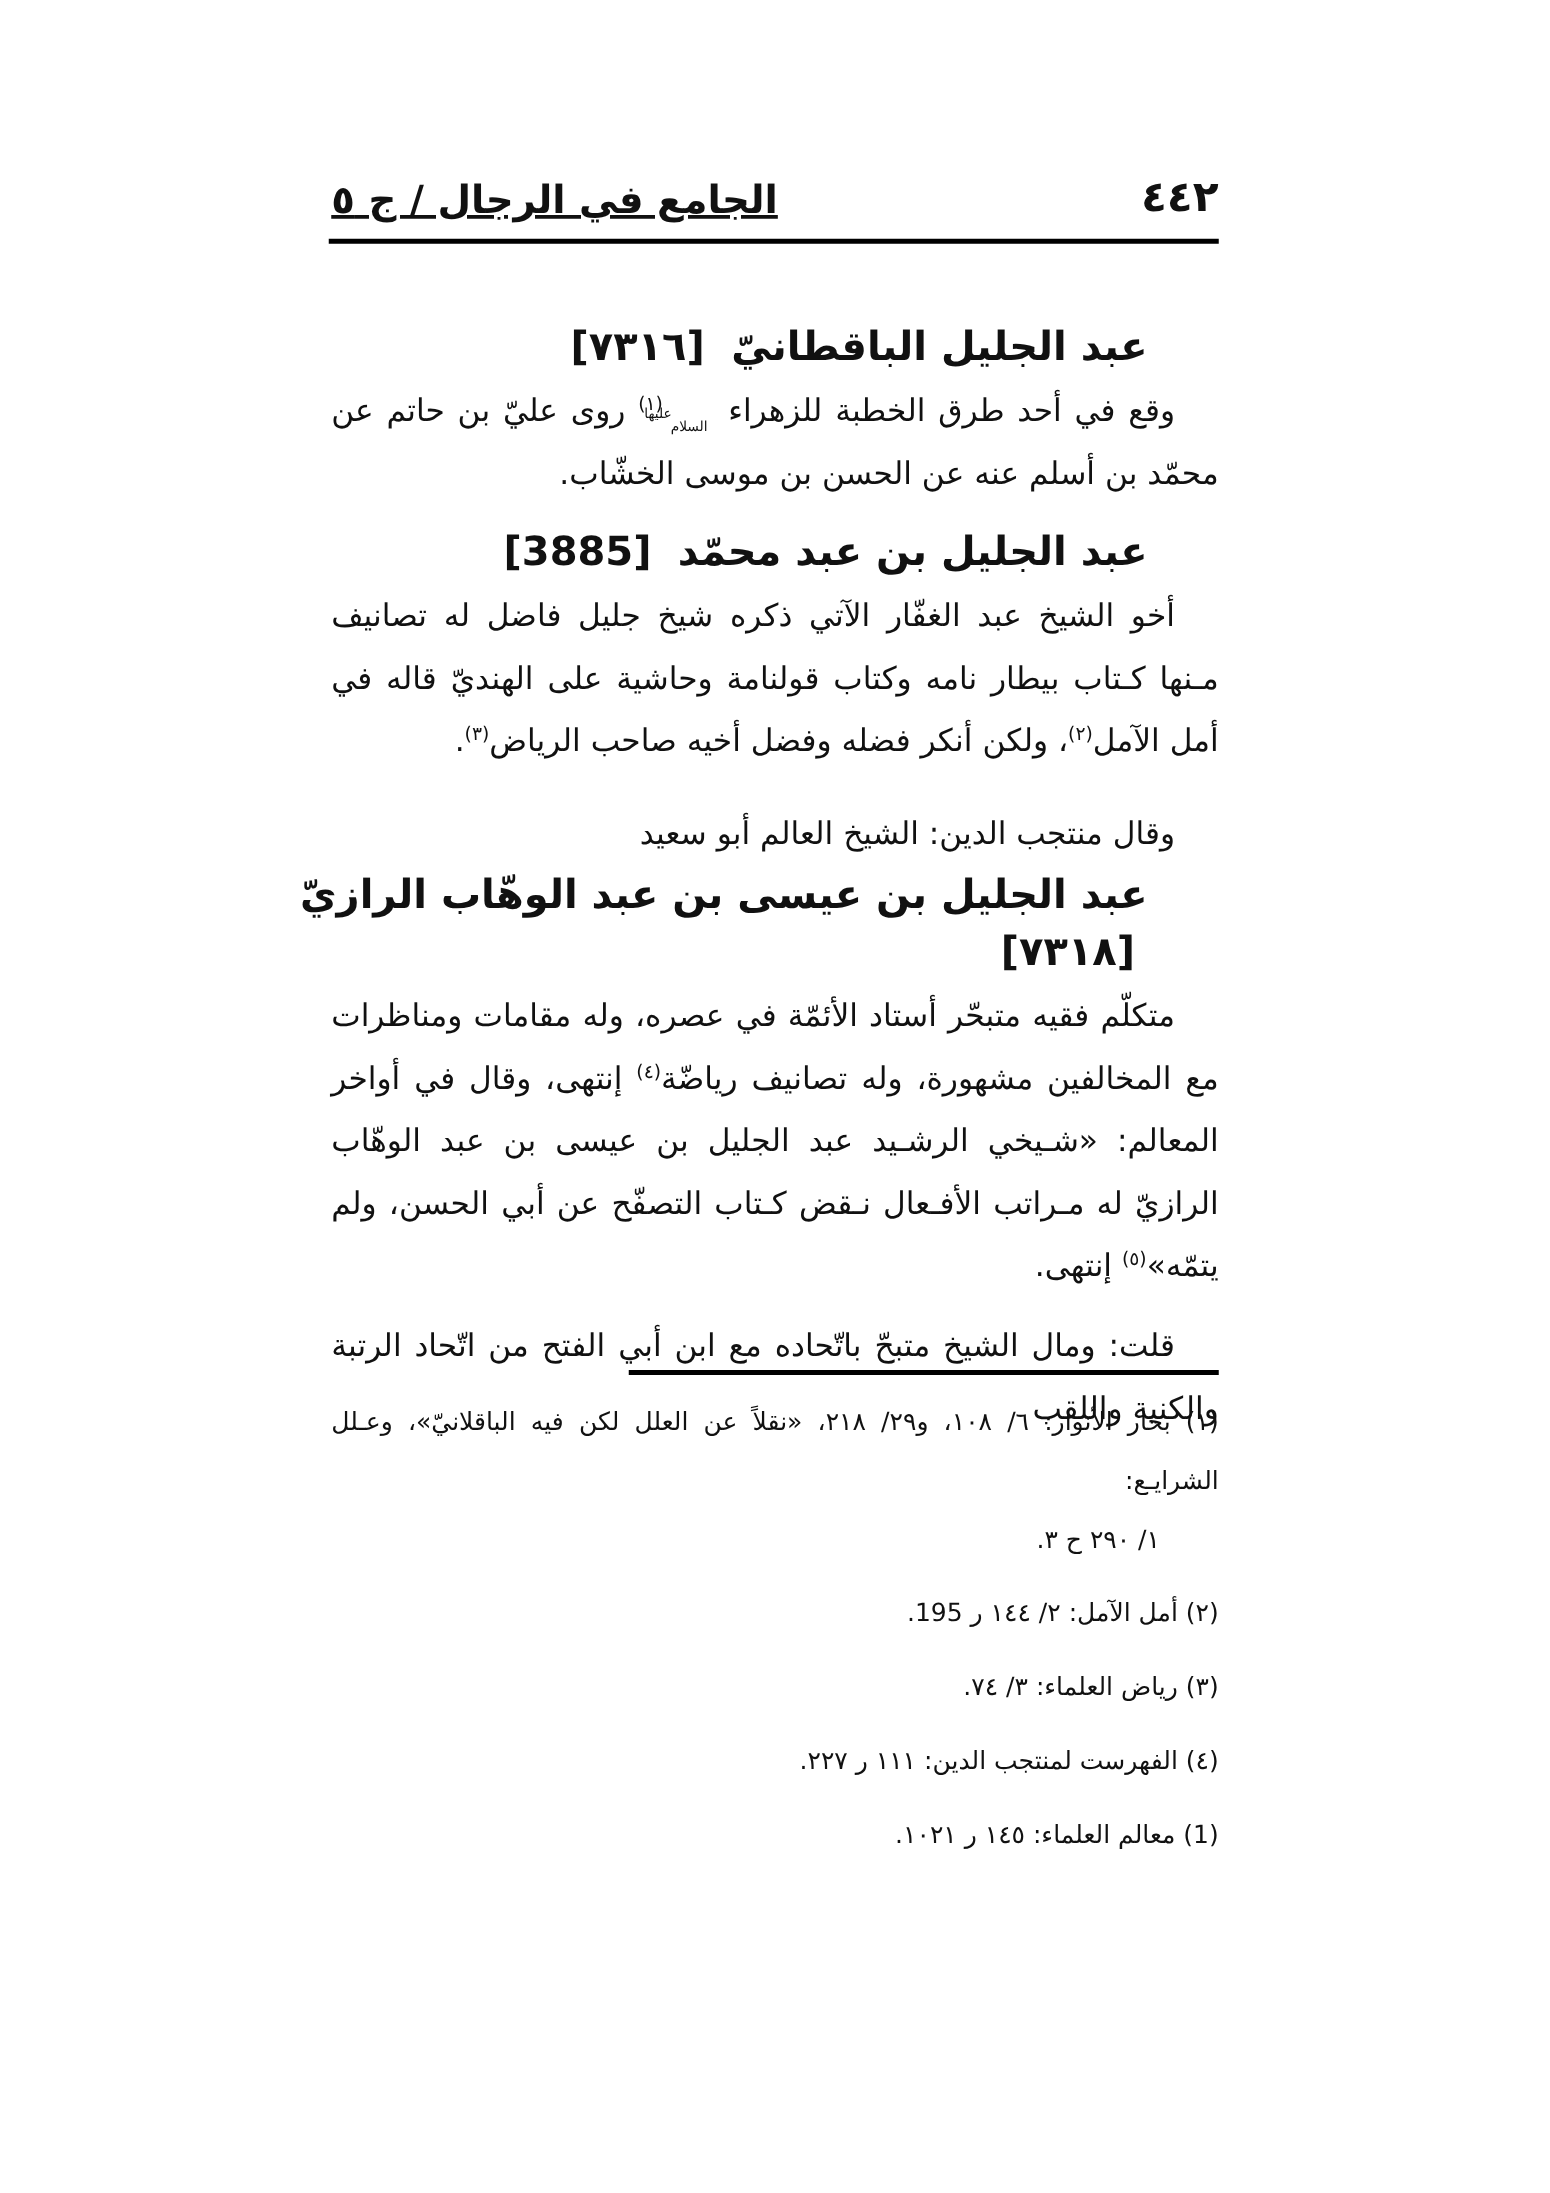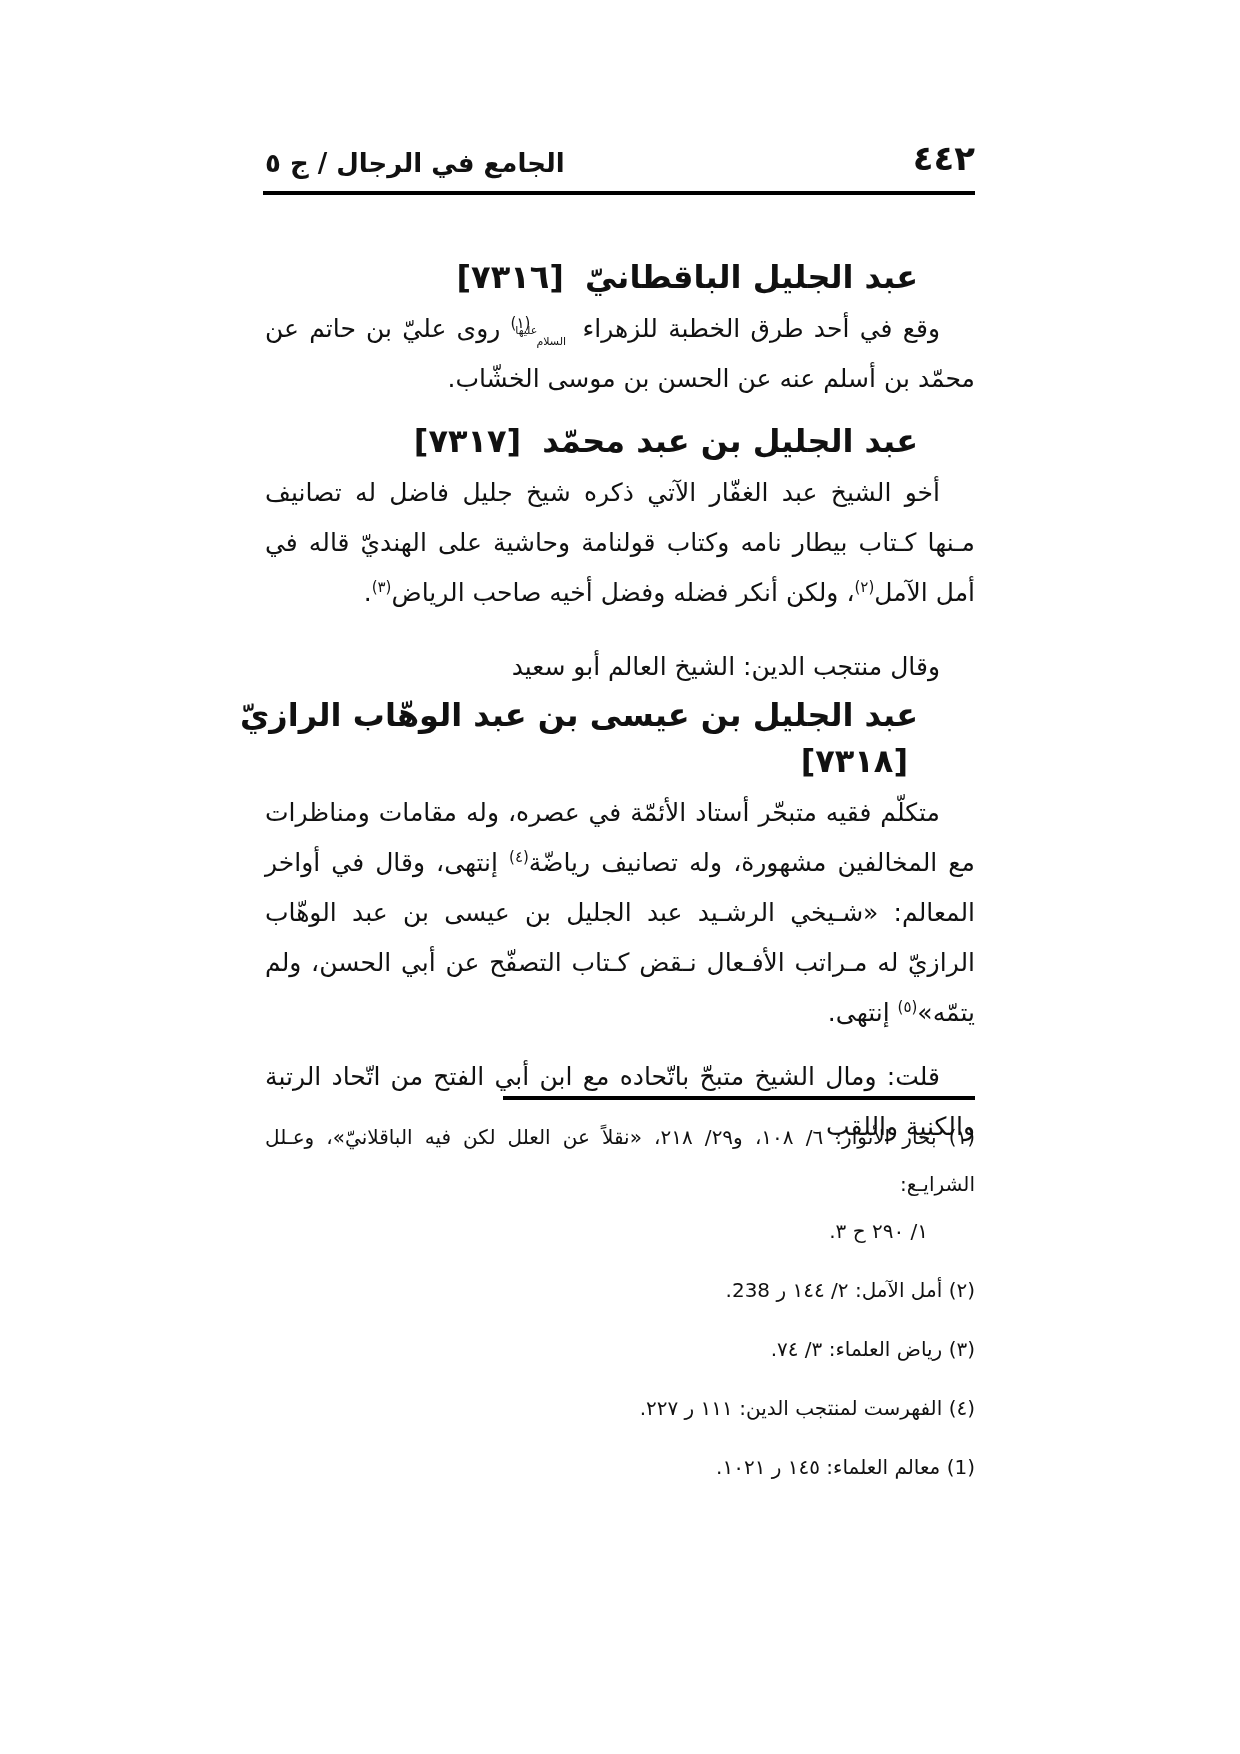--- a/index.html
+++ b/index.html
@@ -13,21 +13,21 @@
     direction:rtl;
     overflow:hidden;
   }
   
   .header{
     position:absolute;top:138px;right:265px;width:710px;
     display:flex;justify-content:space-between;align-items:flex-end;
     direction:rtl;
   }
   .page-number{font-size:34px;font-weight:700;letter-spacing:1px;}
-  .header-title{font-size:26px;font-weight:700;}
+  .header-title{font-size:31px;font-weight:700;text-decoration:underline;}
   .header-rule{
     position:absolute;top:191px;right:265px;width:712px;height:4px;
     background:#000;
   }
   
   .main{
     position:absolute;top:254px;right:265px;width:710px;
     font-size:25px;line-height:50px;
     text-align:justify;
   }
@@ -86,21 +86,21 @@
         <span class="entry-num">[٧٣١٦]</span>
       </span>
     </div>
     <p class="para"><span>وقع في أحد طرق الخطبة للزهراء </span><span class="honorific">عليها السلام</span><sup class="fnref">(١)</sup><span> روى عليّ بن حاتم عن محمّد بن أسلم عنه عن الحسن بن موسى الخشّاب.</span></p>
 
     <div class="gap-sm"></div>
 
     <div class="entry-heading">
       <span class="inner">
         <span>عبد الجليل بن عبد محمّد</span>
-        <span class="entry-num">[٧٣١٧]</span>
+        <span class="entry-num">[3885]</span>
       </span>
     </div>
     <p class="para"><span>أخو الشيخ عبد الغفّار الآتي ذكره شيخ جليل فاضل له تصانيف مـنها كـتاب بيطار نامه وكتاب قولنامة وحاشية على الهنديّ قاله في أمل الآمل</span><sup class="fnref">(٢)</sup><span>، ولكن أنكر فضله وفضل أخيه صاحب الرياض</span><sup class="fnref">(٣)</sup><span>.</span></p>
 
     <p class="intro-line">وقال منتجب الدين: الشيخ العالم أبو سعيد</p>
     <div class="entry-heading">
       <span class="inner">
         <span>عبد الجليل بن عيسى بن عبد الوهّاب الرازيّ</span>
         <span class="entry-num">[٧٣١٨]</span>
       </span>
@@ -109,19 +109,19 @@
 
     <div class="gap-sm"></div>
 
     <p class="para">قلت: ومال الشيخ متبحّ باتّحاده مع ابن أبي الفتح من اتّحاد الرتبة والكنية واللقب</p>
   </div>
 
   <div class="footnotes">
     <div class="fn-sep"></div>
     <div class="fn-line-full">(١) بحار الأنوار: ٦/ ١٠٨، و٢٩/ ٢١٨، «نقلاً عن العلل لكن فيه الباقلانيّ»، وعـلل الشرايـع:</div>
     <div class="fn-line-indent">١/ ٢٩٠ ح ٣.</div>
-    <div class="fn-item">(٢) أمل الآمل: ٢/ ١٤٤ ر 238.</div>
+    <div class="fn-item">(٢) أمل الآمل: ٢/ ١٤٤ ر 195.</div>
     <div class="fn-item">(٣) رياض العلماء: ٣/ ٧٤.</div>
     <div class="fn-item">(٤) الفهرست لمنتجب الدين: ١١١ ر ٢٢٧.</div>
     <div class="fn-item">(1) معالم العلماء: ١٤٥ ر ١٠٢١.</div>
   </div>
 
 </div>
 
 </body></html>

